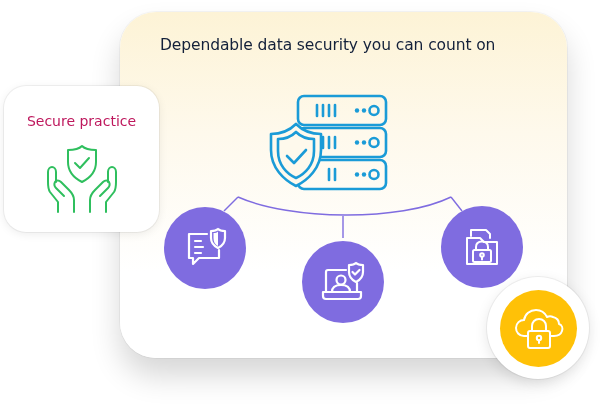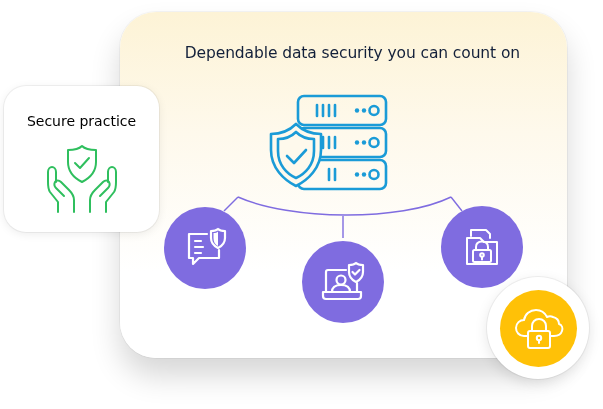--- a/index.html
+++ b/index.html
@@ -8,31 +8,31 @@
       background: #ffffff;
       font-family: "DejaVu Sans", "Liberation Sans", sans-serif;
     }
     .main-card {
       position: absolute; left: 120px; top: 12px; width: 447px; height: 346px;
       border-radius: 36px;
       background: linear-gradient(180deg, #fdf3d6 0%, #fef9ec 35%, #ffffff 75%, #ffffff 100%);
       box-shadow: 0 18px 30px rgba(0,0,0,0.16), 0 0 0 1px rgba(0,0,0,0.04);
     }
     .headline {
-      position: absolute; left: 160px; top: 44px; width: 360px;
-      font-size: 15.5px; color: #13203a; letter-spacing: -0.1px; white-space: nowrap; text-align: right;
+      position: absolute; left: 160px; top: 36px; width: 360px;
+      font-size: 15.5px; color: #13203a; letter-spacing: -0.1px; white-space: nowrap;
     }
     .side-card {
       position: absolute; left: 4px; top: 86px; width: 155px; height: 146px;
       border-radius: 22px; background: #ffffff;
       box-shadow: 0 2px 10px rgba(0,0,0,0.08), 0 0 0 1px rgba(0,0,0,0.05);
     }
     .side-title {
       position: absolute; left: 0; top: 27px; width: 100%; text-align: center;
-      font-size: 14px; color: #000000;
+      font-size: 14px; color: #be185d;
     }
     .svg-abs { position: absolute; }
     .circle {
       position: absolute; border-radius: 50%; background: #7f6ce0;
       display: flex; align-items: center; justify-content: center;
     }
     .badge-ring {
       position: absolute; left: 487px; top: 277px; width: 102px; height: 102px;
       border-radius: 50%; background: #ffffff;
       box-shadow: 0 4px 14px rgba(0,0,0,0.10), 0 0 0 1px rgba(0,0,0,0.05);

